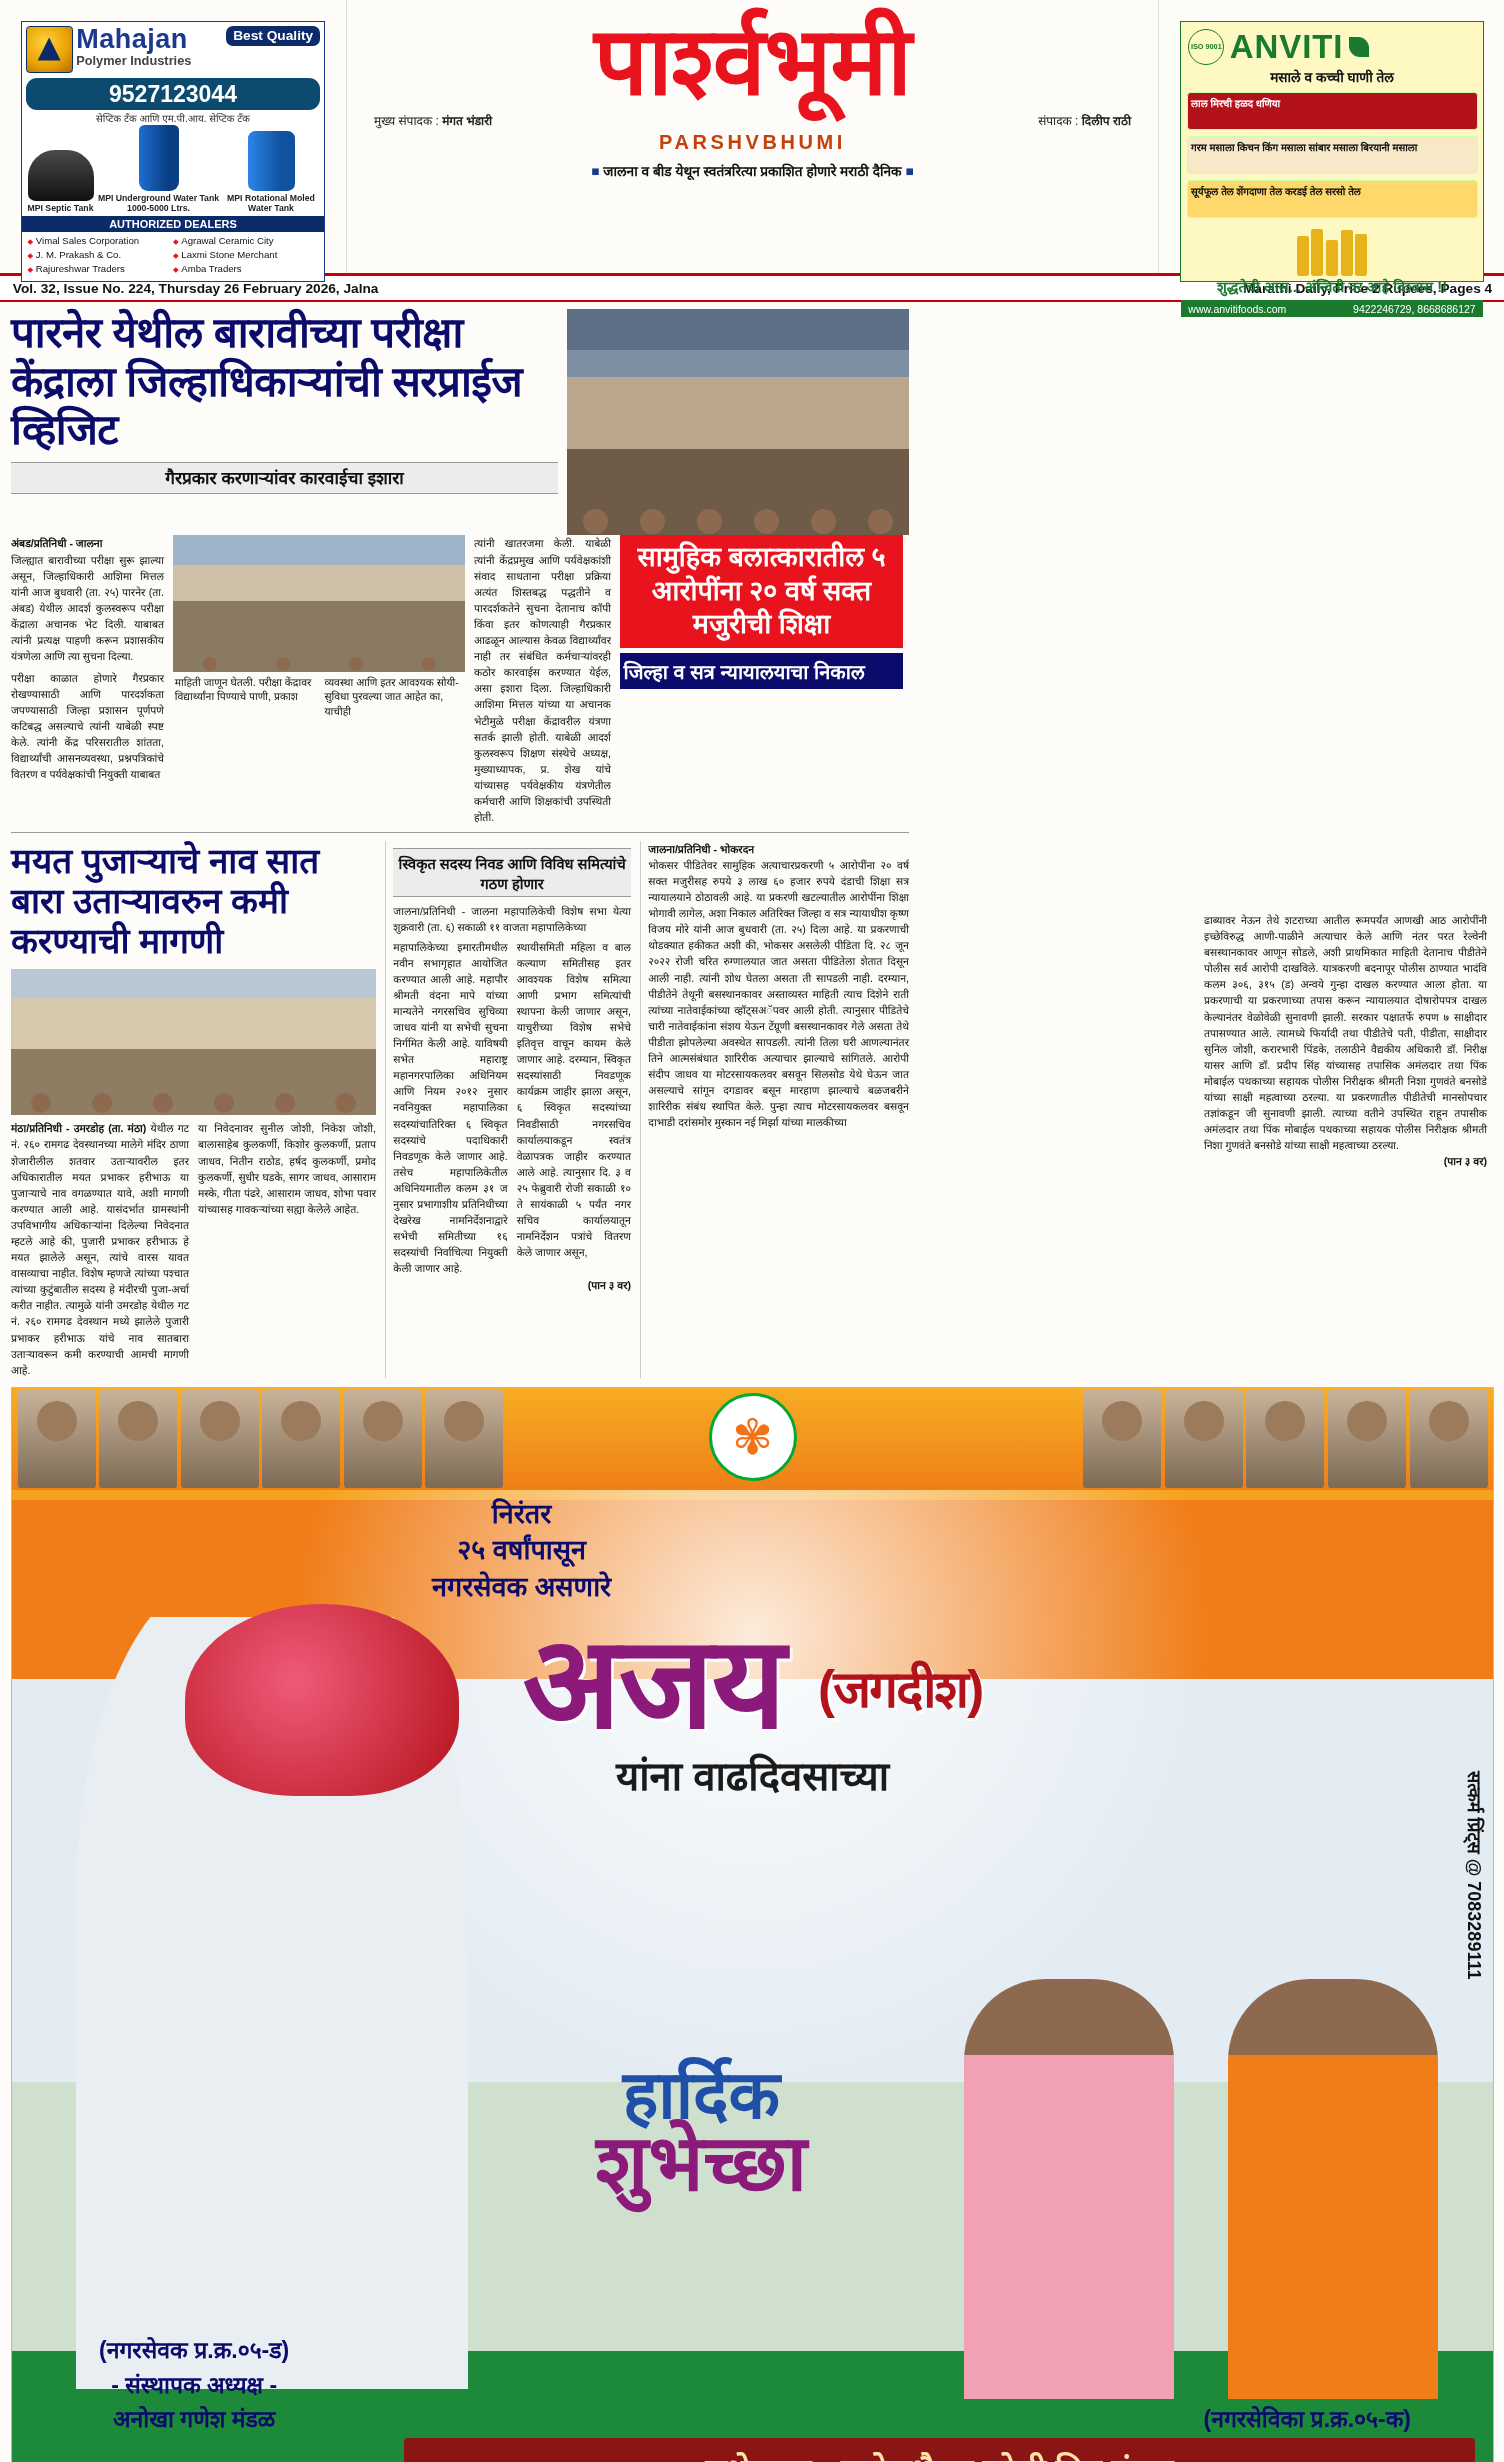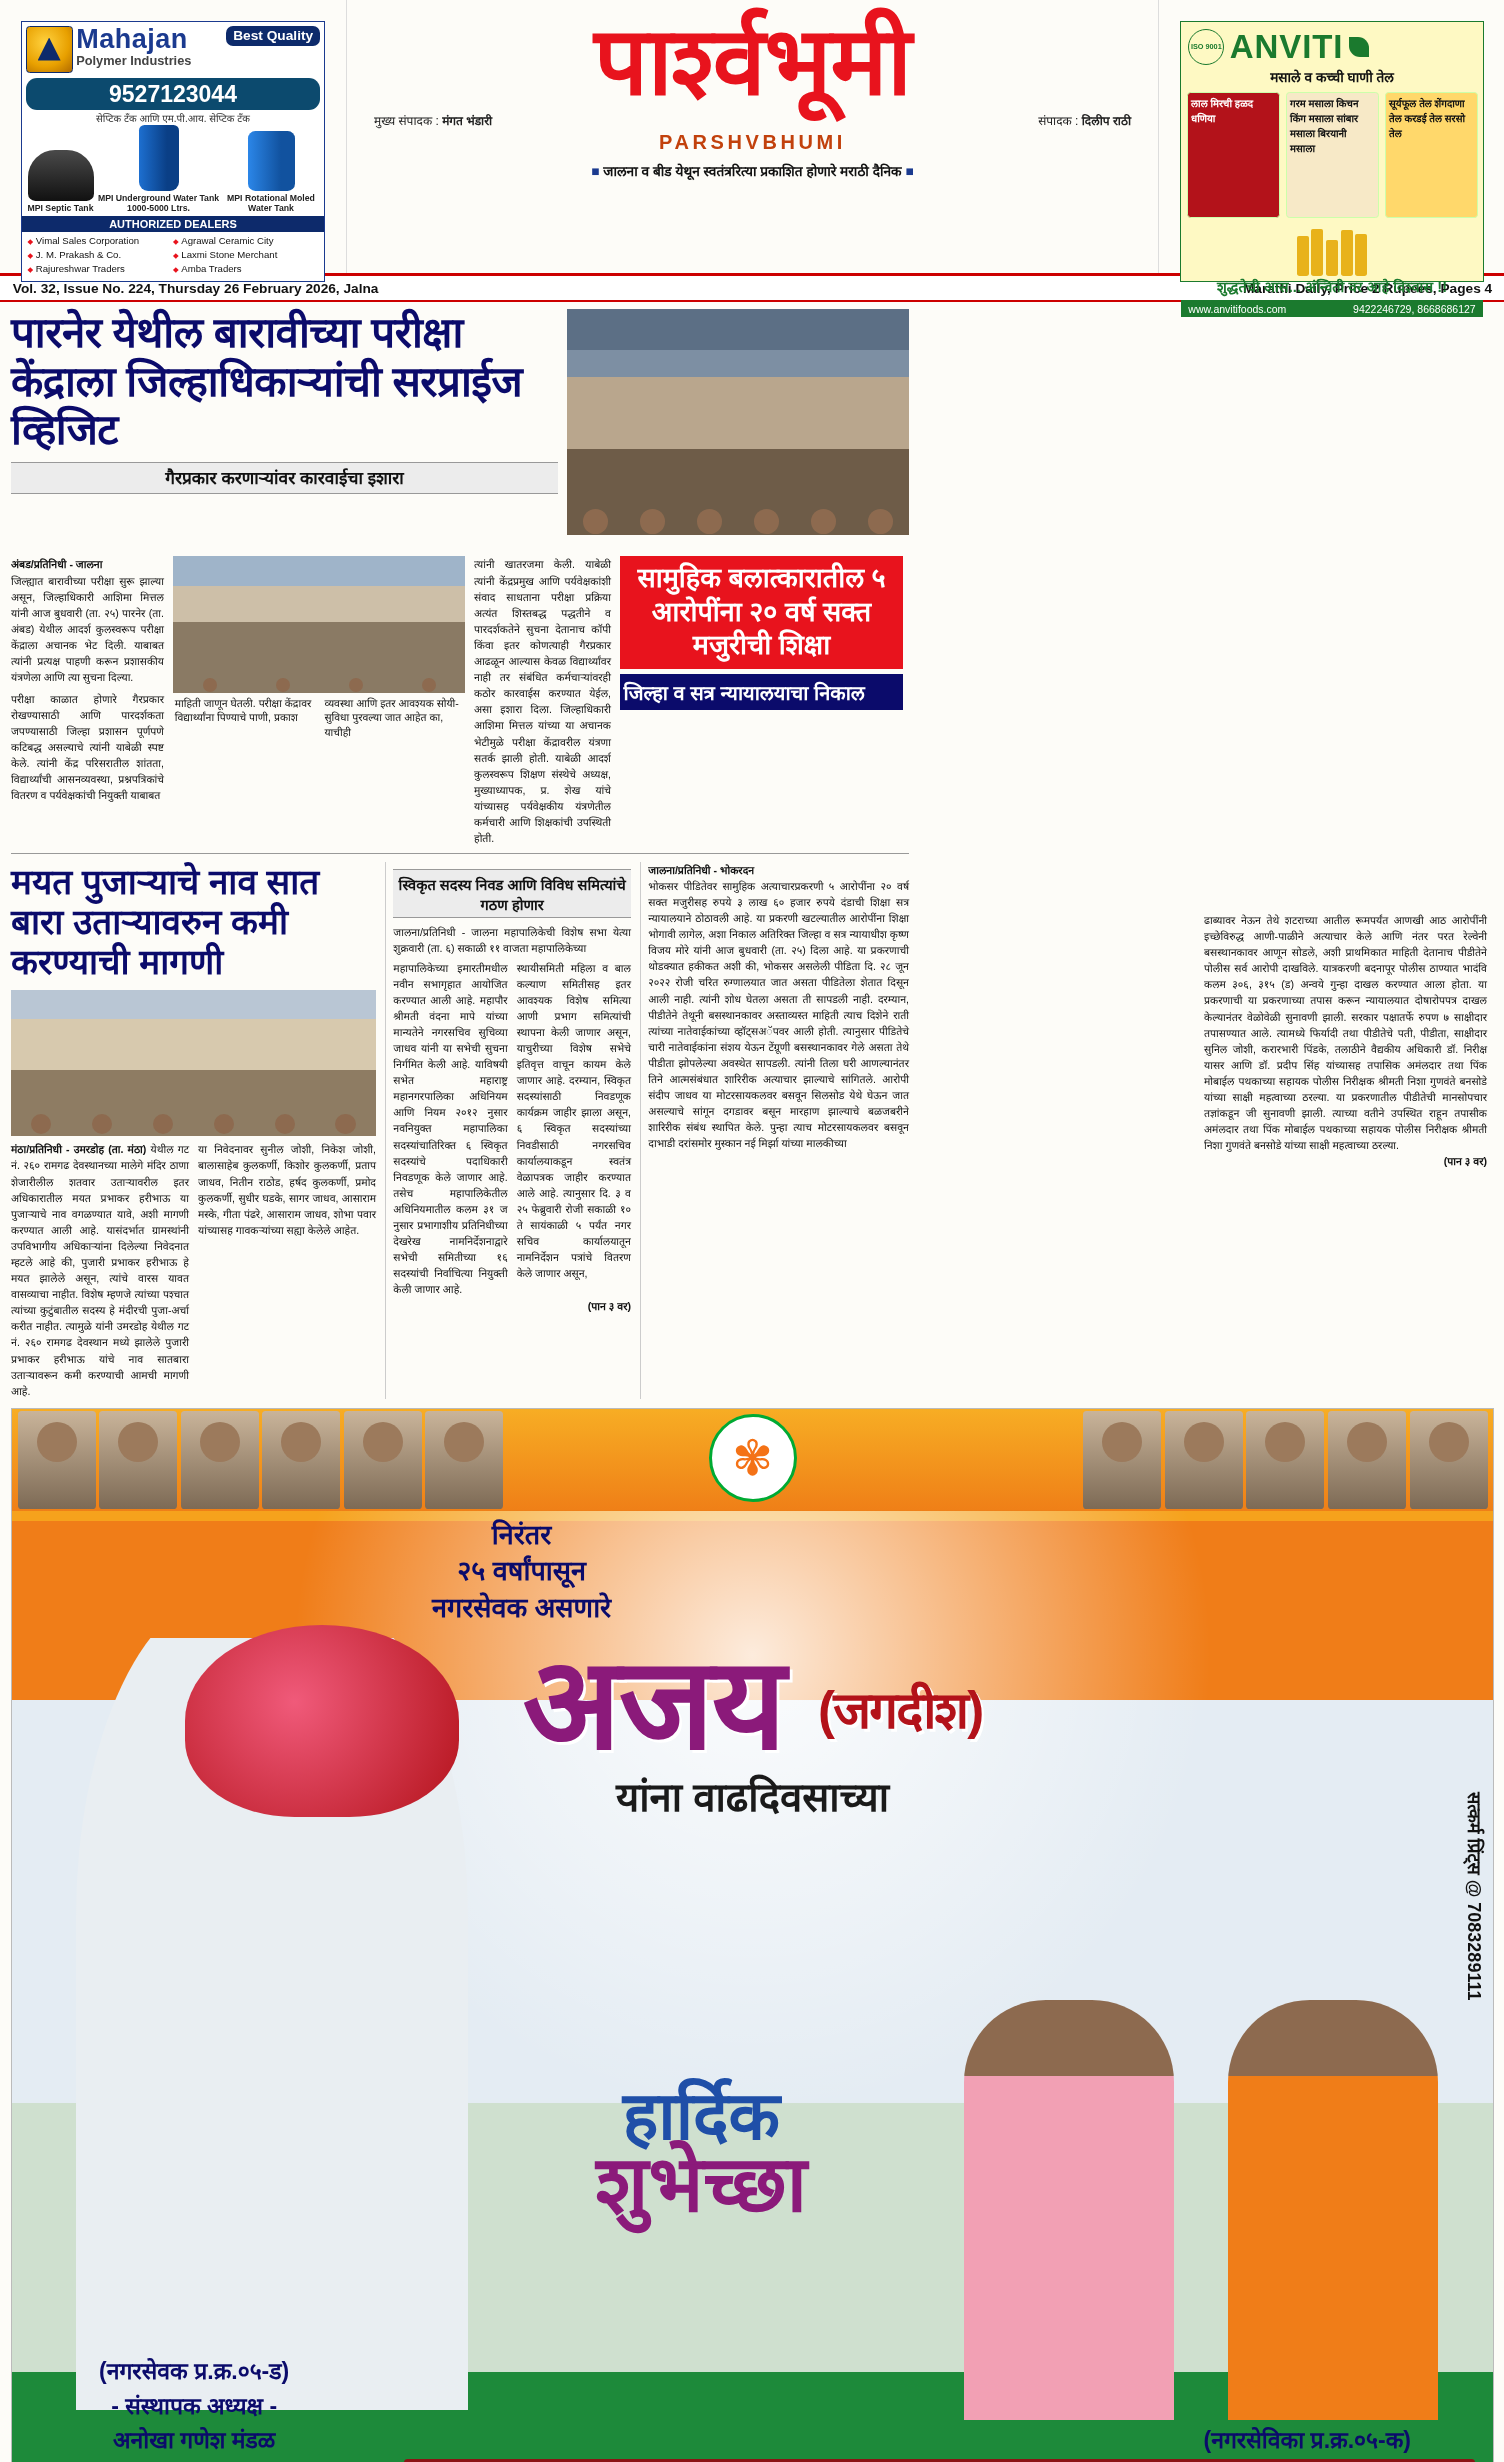--- a/index.html
+++ b/index.html
@@ -46,21 +46,21 @@
   .paper-latin { font-size: 20px; font-weight: 700; letter-spacing: 3.6px; color: #c2410c; margin-top: 1.8px; }
   .paper-tag { font-size: 13.7px; font-weight: 700; color: #111; margin-top: 7.3px; }
   .paper-tag span.sq { color: #1b3a8f; }
 
   .anviti-box { border: 1.8px solid #1b7a2e; height: 261px; background: #fef9c3; position: relative; }
   .anv-top { display: flex; align-items: center; gap: 5.5px; padding: 5.5px 7.3px 1.8px; }
   .anv-iso { width: 36px; height: 36px; border-radius: 50%; border: 1.8px solid #1b7a2e; font-size: 7.3px; font-weight: 700; color: #1b7a2e; display: flex; align-items: center; justify-content: center; text-align: center; line-height: 1; }
   .anv-name { font-size: 33px; font-weight: 800; color: #1b7a2e; letter-spacing: 0.9px; }
   .anv-leaf { width: 20px; height: 20px; background: #1b7a2e; border-radius: 0 11px 0 11px; }
   .anv-sub { text-align: center; font-size: 13.7px; font-weight: 700; color: #111; }
-  .anv-panels { display: flex; gap: 6px; padding: 5.5px; height: 137px; }
+  .anv-panels { display: flex; gap: 6px; padding: 5.5px; height: 137px; flex-direction: column; }
   .anv-p { flex: 1; border: 0.9px solid #cfa; border-radius: 3.6px; padding: 3.6px; font-size: 10px; line-height: 1.5; font-weight: 600; }
   .anv-p.red { background: #b3121a; color: #fff; }
   .anv-p.mid { background: #f7e9c7; }
   .anv-p.yel { background: #ffd86b; }
   .anv-bottles { display: flex; gap: 2.7px; justify-content: center; align-items: flex-end; height: 53px; }
   .btl { width: 12px; background: #e8b21a; border-radius: 1.8px 1.8px 2.7px 2.7px; }
   .anv-slogan { text-align: center; font-size: 14.6px; font-weight: 800; color: #1b7a2e; }
   .anv-foot { background: #1b7a2e; color: #fff; font-size: 10.5px; display: flex; justify-content: space-between; padding: 2.7px 7.3px; margin-top: 3.6px; }
 
   
@@ -73,21 +73,21 @@
 
   h1.headline { font-size: 42px; line-height: 1.15; font-weight: 800; color: #0b0b6b; letter-spacing: -0.5px; }
   h2.headline2 { font-size: 35px; line-height: 1.15; font-weight: 800; color: #0b0b6b; }
   .subhead-band { background: #ececec; border-top: 0.9px solid #999; border-bottom: 0.9px solid #999; font-size: 17.3px; font-weight: 700; text-align: center; padding: 3.6px 0; margin: 7.3px 0 5.5px; }
   .redband { background: #e8131d; color: #fff; font-size: 27px; font-weight: 800; text-align: center; padding: 5.5px 3.6px; line-height: 1.25; }
   .blueband { background: #0b0b6b; color: #fff; font-size: 20px; font-weight: 700; padding: 4.6px 3.6px; margin-top: 5.5px; }
 
   .photo { background: #cfcfcf; position: relative; overflow: hidden; }
   .cap { font-size: 10.5px; line-height: 1.35; padding: 2.7px 1.8px; color: #111; }
 
-  .textcols { display: flex; gap: 9px; margin-top: 21px; }
+  .textcols { display: flex; gap: 9px; }
   .tc { font-size: 10.6px; line-height: 1.52; text-align: justify; color: #111; }
   .tc .by { font-weight: 700; }
   .rule { border-top: 0.9px solid #999; margin: 7.3px 0; }
   .vrule { border-left: 0.9px solid #ccc; }
 
   
   .ph-office { background:
       linear-gradient(180deg,#5c6f85 0 18%, #7d8fa3 18% 30%, #b9a68d 30% 62%, #6e5c48 62% 100%); }
   .ph-exam { background:
       linear-gradient(180deg,#9fb4c9 0 22%, #cdbfa8 22% 48%, #8a7a64 48% 100%); }

